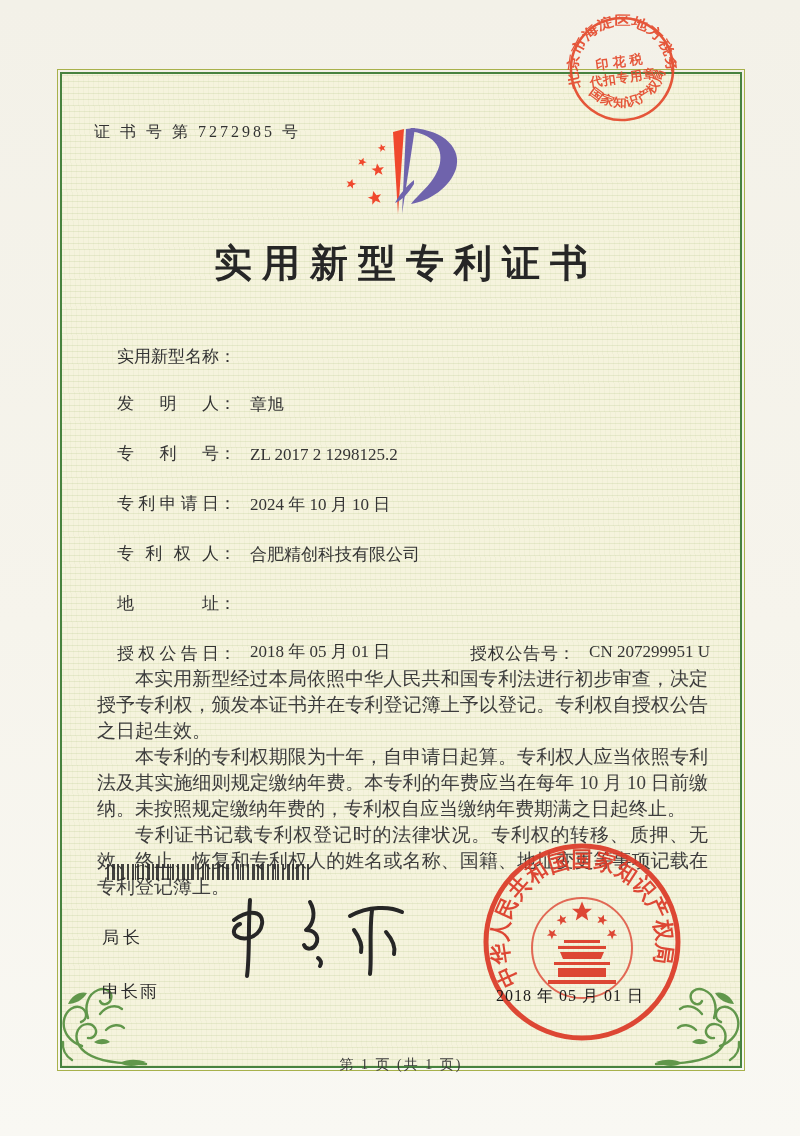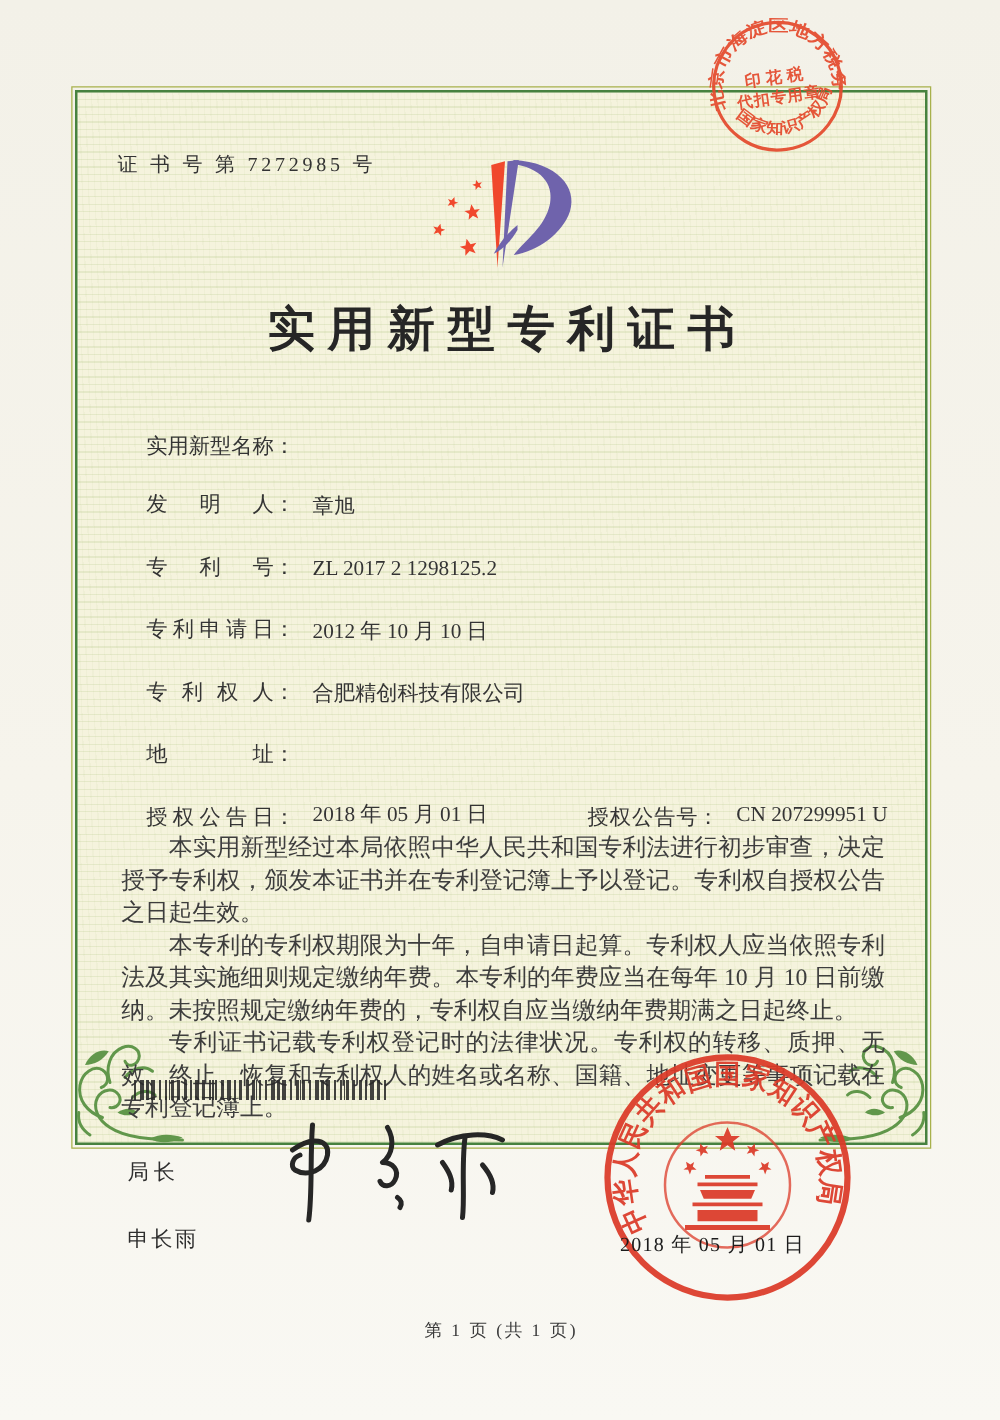--- a/index.html
+++ b/index.html
@@ -3,21 +3,21 @@
 <meta charset="utf-8">
 <style>
   html,body{margin:0;padding:0;}
   body{
     width:800px;height:1136px;position:relative;overflow:hidden;
     background:linear-gradient(180deg,#f3f1e8 0%,#f6f4ec 55%,#f9f8f3 100%);
     font-family:"Liberation Serif","DejaVu Serif",serif;
     color:#2f2f2f;
   }
   .frame{
-    position:absolute;left:60px;top:72px;width:682px;height:844px;
+    position:absolute;left:60px;top:72px;width:682px;height:996px;
     box-sizing:border-box;
     border:2px solid #47823f;
     outline:1px solid #a8b14b;
     outline-offset:2px;
     background-color:#f5f3dd;
     background-image:
       repeating-linear-gradient(0deg, rgba(164,190,116,0.20) 0 1px, rgba(255,255,255,0) 1px 6px),
       repeating-linear-gradient(88deg, rgba(190,205,150,0.10) 0 1px, rgba(255,255,255,0) 1px 5px);
   }
   .cert-no{
@@ -143,21 +143,21 @@
         <span class="fvalue">章旭</span>
     </div>
     <div class="frow">
       <span class="flabel">专利号</span>
         <span class="fcolon">：</span>
         <span class="fvalue">ZL 2017 2 1298125.2</span>
     </div>
     <div class="frow">
       <span class="flabel">专利申请日</span>
         <span class="fcolon">：</span>
-        <span class="fvalue">2012 年 10 月 10 日</span>
+        <span class="fvalue">2024 年 10 月 10 日</span>
     </div>
     <div class="frow">
       <span class="flabel">专利权人</span>
         <span class="fcolon">：</span>
         <span class="fvalue">合肥精创科技有限公司</span>
     </div>
     <div class="frow">
       <span class="flabel">地址</span>
         <span class="fcolon">：</span>
     </div>

